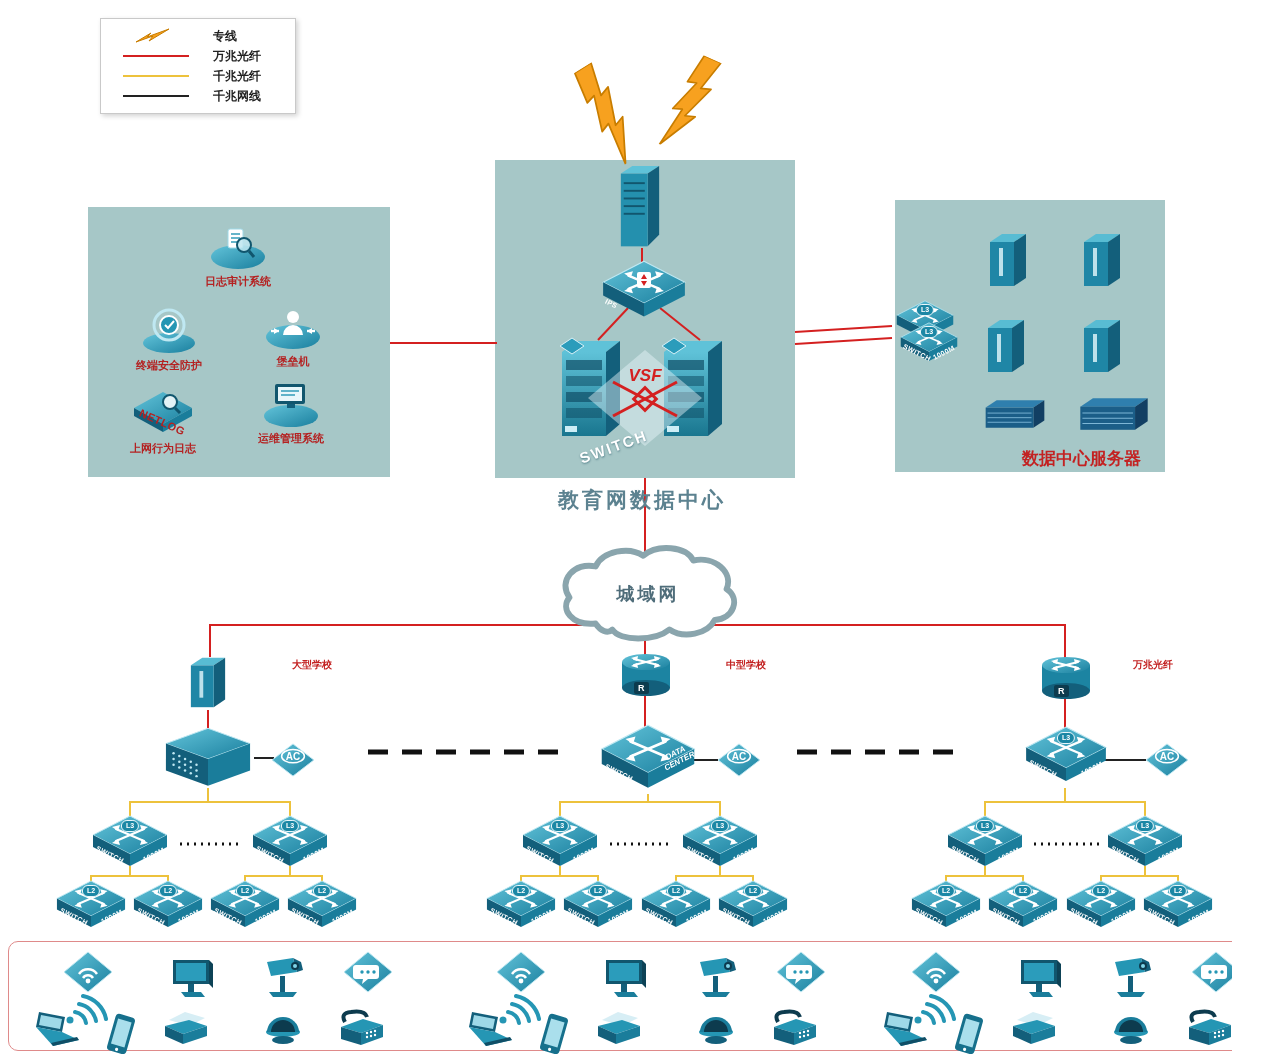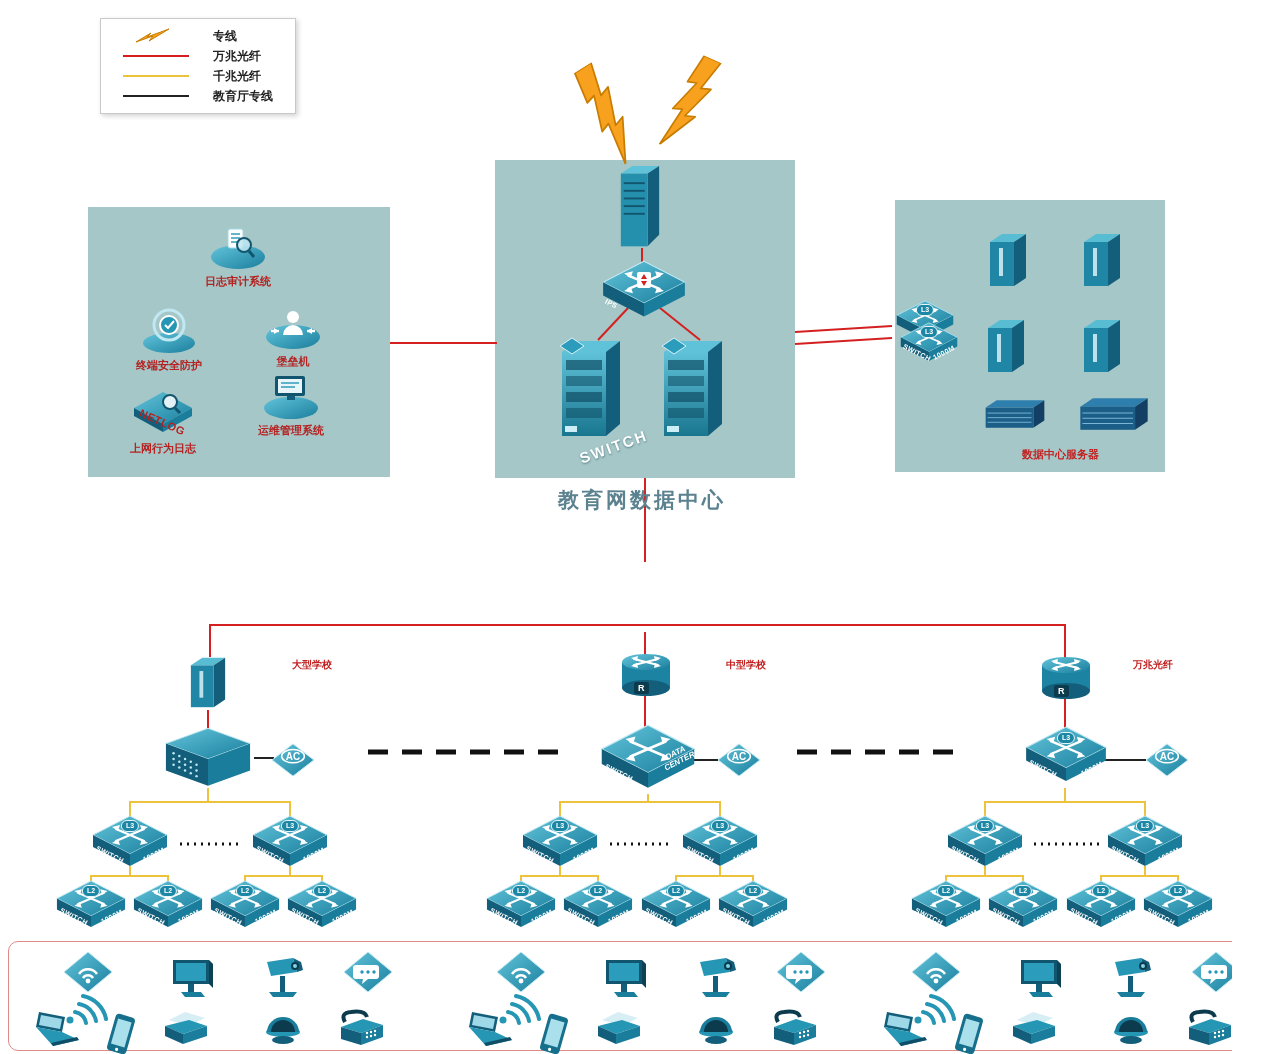--- a/index.html
+++ b/index.html
@@ -24,21 +24,21 @@
   .cloud{position:absolute;z-index:2;display:flex;align-items:center;justify-content:center}
   .cloud svg{position:absolute;left:0;top:0}
   .cloud span{position:relative;z-index:1;color:#33606f;font-weight:bold;font-size:13px;letter-spacing:1px}
   .cloud.big span{font-size:18px;color:#4f6d7a;letter-spacing:3px}
   .legend{position:absolute;left:100px;top:18px;width:196px;height:96px;background:#fff;border:1px solid #c9c9c9;box-shadow:2px 2px 5px rgba(0,0,0,.18);z-index:3;padding:7px 12px;display:flex;flex-direction:column;justify-content:space-around}
   .lg-row{display:flex;align-items:center;gap:14px}
   .lg-sym{width:86px;display:flex;justify-content:center;align-items:center}
   .lg-line{width:66px;height:0;border-top:2px solid}
   .lg-row b{font-size:12px;color:#222}
   .lbl-red{position:absolute;z-index:3;color:#c32222;font-weight:bold;font-size:10px;white-space:nowrap}
-  .lbl-red.sm{font-size:11px}
+  .lbl-red.sm{font-size:17px}
   .title{position:absolute;z-index:3;color:#5c8290;font-size:21px;letter-spacing:3px;font-weight:bold;white-space:nowrap}
   .vsf{position:absolute;left:50%;top:24px;transform:translateX(-50%);color:#d42020;font-size:17px;font-weight:bold;font-style:italic;z-index:4}
   .bigswitch{position:absolute;z-index:4;color:#fff;font-size:15px;font-weight:bold;letter-spacing:2px;transform:rotate(-20deg);text-shadow:0 1px 2px rgba(0,60,80,.5)}
   .rbdg{position:absolute;background:#0d3b4e;color:#fff;font-size:9px;font-weight:bold;padding:1px 4px;border-radius:2px;z-index:3;font-style:normal}
   .aclbl{position:absolute;left:50%;top:38%;transform:translate(-50%,-50%);color:#fff;font-size:10px;font-weight:bold;z-index:3}
   .netlbl{position:absolute;left:12%;top:58%;transform:rotate(24deg);color:#fff;font-size:6px;font-weight:bold;letter-spacing:.5px;z-index:3}
   .secitem{position:absolute;z-index:2;display:flex;flex-direction:column;align-items:center;gap:3px}
   .secitem b{color:#b42222;font-size:11px;font-weight:bold;white-space:nowrap}
   .boundary{position:absolute;left:8px;top:941px;width:1249px;height:110px;border:1px solid #df8a8a;border-radius:10px;z-index:0}
 </style>
@@ -300,21 +300,21 @@
   <div class="lg-row">
     <span class="lg-sym">
           <span class="lg-line" style="border-color:#edc23c"></span>
         </span>
     <b>千兆光纤</b>
   </div>
   <div class="lg-row">
     <span class="lg-sym">
           <span class="lg-line" style="border-color:#222"></span>
         </span>
-    <b>教育厅专线</b>
+    <b>千兆网线</b>
   </div>
 </div>
 
 <div class="dev" style="left:589px;top:54px;transform:rotate(-32deg)">
       <svg width="40" height="118" viewBox="0 0 46 120">
         <use href="#blt"></use>
       </svg>
     </div>
 <div class="dev" style="left:672px;top:48px;transform:rotate(24deg)">
       <svg width="38" height="112" viewBox="0 0 46 120">
@@ -341,20 +341,31 @@
 <div class="dev" style="left:558px;top:336px">
       <svg width="66" height="106" viewBox="0 0 66 106">
         <use href="#srv"></use>
       </svg>
     </div>
 <div class="dev" style="left:660px;top:336px">
       <svg width="66" height="106" viewBox="0 0 66 106">
         <use href="#srv"></use>
       </svg>
     </div>
+<div class="dev" style="left:583px;top:342px;width:124px;height:112px;z-index:3">
+  <svg width="124" height="112" viewBox="0 0 124 112">
+    <polygon points="62,8 119,56 62,104 5,56" fill="rgba(232,246,250,.45)"></polygon>
+    <g stroke="#d42020" stroke-width="3">
+          <line x1="30" y1="40" x2="94" y2="74"></line>
+          <line x1="94" y1="40" x2="30" y2="74"></line>
+        </g>
+    <rect x="54" y="49" width="16" height="16" fill="none" stroke="#d42020" stroke-width="3" transform="rotate(45 62 57)"></rect>
+  </svg>
+  <b class="vsf">VSF</b>
+</div>
 <b class="bigswitch" style="left:578px;top:438px">SWITCH</b>
 <b class="title" style="left:558px;top:486px">教育网数据中心</b>
 
 <div class="secitem" style="left:205px;top:225px">
   <svg width="64" height="46" viewBox="0 0 64 46">
     <ellipse cx="32" cy="32" rx="27" ry="12" fill="url(#gt)"></ellipse>
     <rect x="22" y="4" width="15" height="19" rx="2" fill="#fff" stroke="#9fd9e8"></rect>
     <g stroke="#2596b4" stroke-width="1.4">
           <line x1="25" y1="9" x2="34" y2="9"></line>
           <line x1="25" y1="13" x2="34" y2="13"></line>
@@ -393,21 +404,21 @@
       <polygon points="33,6 62,22 33,38 4,22" fill="url(#gt)"></polygon>
       <polygon points="4,22 33,38 33,46 4,30" fill="#135f7b"></polygon>
       <polygon points="62,22 33,38 33,46 62,30" fill="#1a7d9b"></polygon>
       <circle cx="40" cy="16" r="7" fill="rgba(255,255,255,.85)" stroke="#11566e" stroke-width="2"></circle>
       <line x1="45" y1="22" x2="50" y2="27" stroke="#11566e" stroke-width="3"></line>
     </svg>
     <b class="netlbl">NETLOG</b>
   </span>
   <b>上网行为日志</b>
 </div>
-<div class="secitem" style="left:258px;top:372px">
+<div class="secitem" style="left:258px;top:380px">
   <svg width="64" height="48" viewBox="0 0 64 48">
     <ellipse cx="32" cy="36" rx="27" ry="11" fill="url(#gt)"></ellipse>
     <rect x="16" y="4" width="30" height="20" rx="2" fill="#11566e"></rect>
     <rect x="19" y="7" width="24" height="14" fill="#e8f6fa"></rect>
     <g stroke="#2596b4" stroke-width="1.4">
           <line x1="22" y1="11" x2="40" y2="11"></line>
           <line x1="22" y1="15" x2="36" y2="15"></line>
         </g>
     <rect x="28" y="24" width="8" height="4" fill="#135f7b"></rect>
   </svg>
@@ -453,20 +464,26 @@
         <use href="#rck"></use>
       </svg>
     </div>
 <div class="dev" style="left:1076px;top:394px">
       <svg width="76" height="40" viewBox="0 0 72 38">
         <use href="#rck"></use>
       </svg>
     </div>
 <b class="lbl-red sm" style="left:1022px;top:447px">数据中心服务器</b>
 
+<div class="cloud big" style="left:540px;top:545px;width:216px;height:98px">
+  <svg width="216" height="100" viewBox="0 0 160 84">
+        <use href="#cld"></use>
+      </svg>
+  <span>城域网</span>
+</div>
 
 <b class="lbl-red" style="left:292px;top:658px">大型学校</b>
 <b class="lbl-red" style="left:726px;top:658px">中型学校</b>
 <b class="lbl-red" style="left:1133px;top:658px">万兆光纤</b>
 
 <div class="dev" style="left:187px;top:652px">
       <svg width="42" height="59" viewBox="0 0 44 62">
         <use href="#twr"></use>
       </svg>
     </div>

